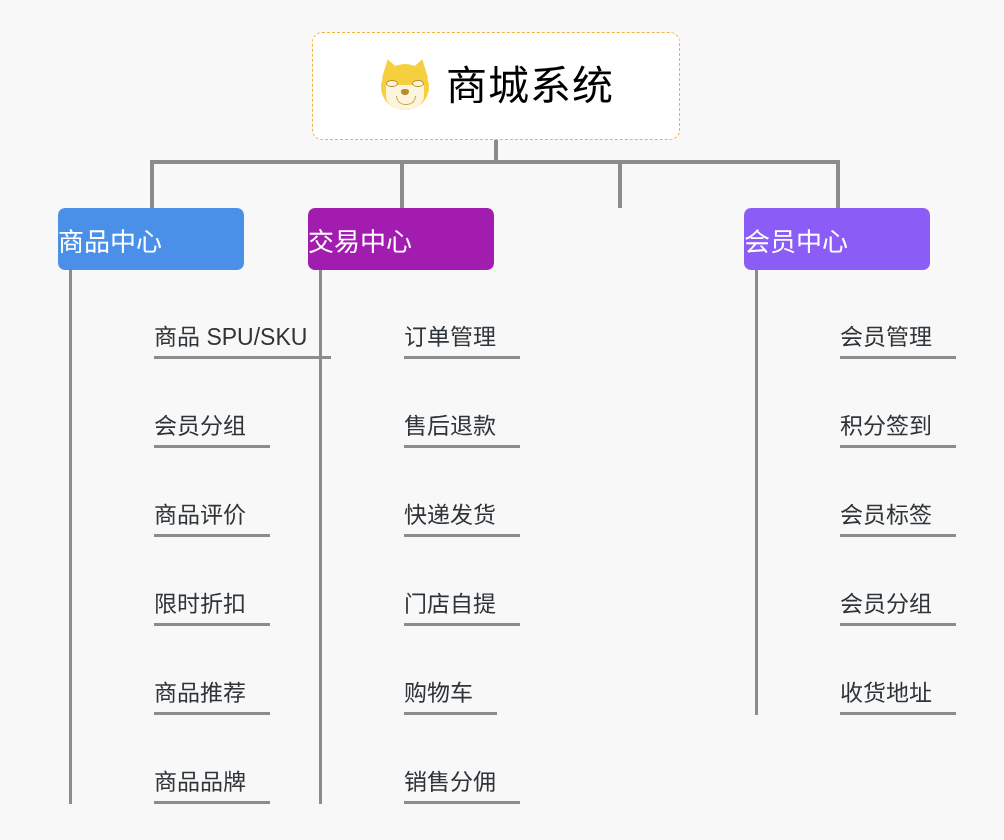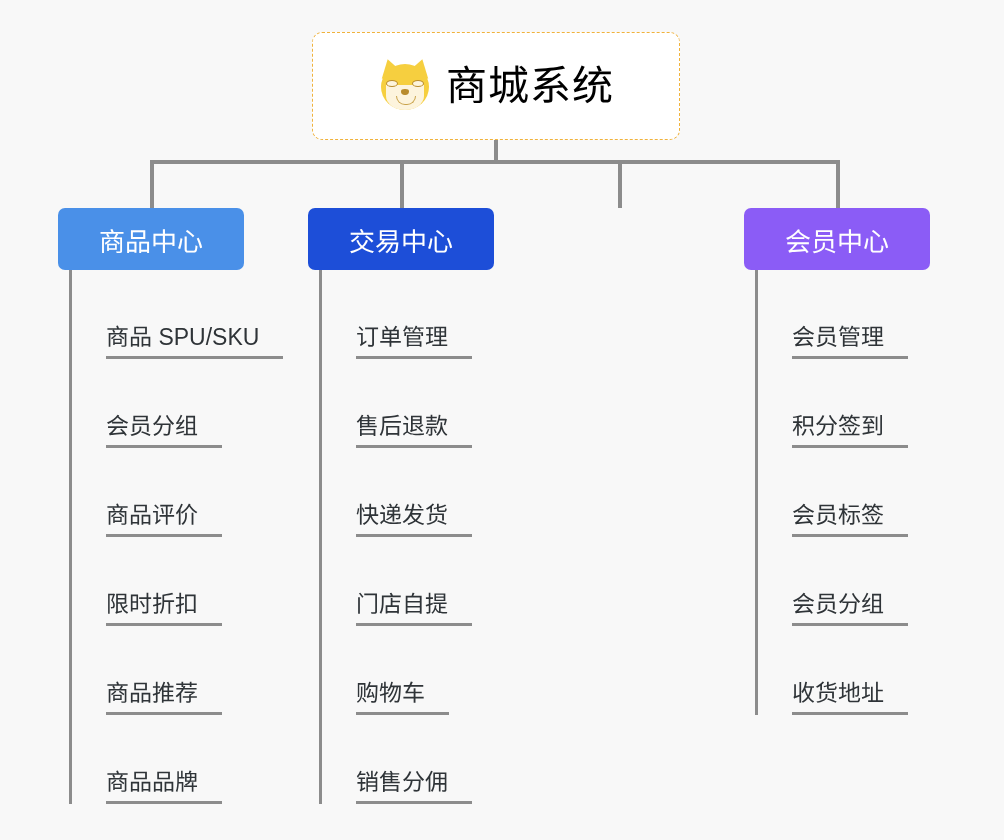--- a/index.html
+++ b/index.html
@@ -117,35 +117,36 @@
     top: 208px;
   }
   .cat-header {
     box-sizing: border-box;
     height: 62px;
     border-radius: 7px;
     color: #ffffff;
     font-size: 26px;
     display: flex;
     align-items: center;
-    justify-content: center;
+    justify-content: flex-start;
     white-space: nowrap;
   }
   .leaf-stack {
     position: relative;
     margin-left: 11px;
     border-left: 3px solid #8c8c8c;
     padding-top: 0;
   }
   .leaf {
     position: relative;
     height: 89px;
     display: flex;
     align-items: flex-end;
     box-sizing: border-box;
+    margin-left: 48px;
   }
   .leaf-label {
     margin-left: 34px;
     font-size: 23px;
     color: #2f3438;
     line-height: 1.05;
     padding-bottom: 7px;
     border-bottom: 3px solid #8c8c8c;
     white-space: nowrap;
     padding-right: 24px;
@@ -197,21 +198,21 @@
       <div class="leaf">
           <span class="leaf-label" style="border-bottom-color: rgb(140, 140, 140);">商品推荐</span>
         </div>
       <div class="leaf">
           <span class="leaf-label" style="border-bottom-color: rgb(140, 140, 140);">商品品牌</span>
         </div>
     </div>
   </div>
 
   <div class="column" style="left:308px; width:186px;">
-    <div class="cat-header" style="background: #1d4ed8;">
+    <div class="cat-header" style="background: #a21caf;">
       <span>交易中心</span>
     </div>
     <div class="leaf-stack" style="border-left-color: rgb(140, 140, 140);">
       <div class="leaf">
           <span class="leaf-label" style="border-bottom-color: rgb(140, 140, 140);">订单管理</span>
         </div>
       <div class="leaf">
           <span class="leaf-label" style="border-bottom-color: rgb(140, 140, 140);">售后退款</span>
         </div>
       <div class="leaf">

